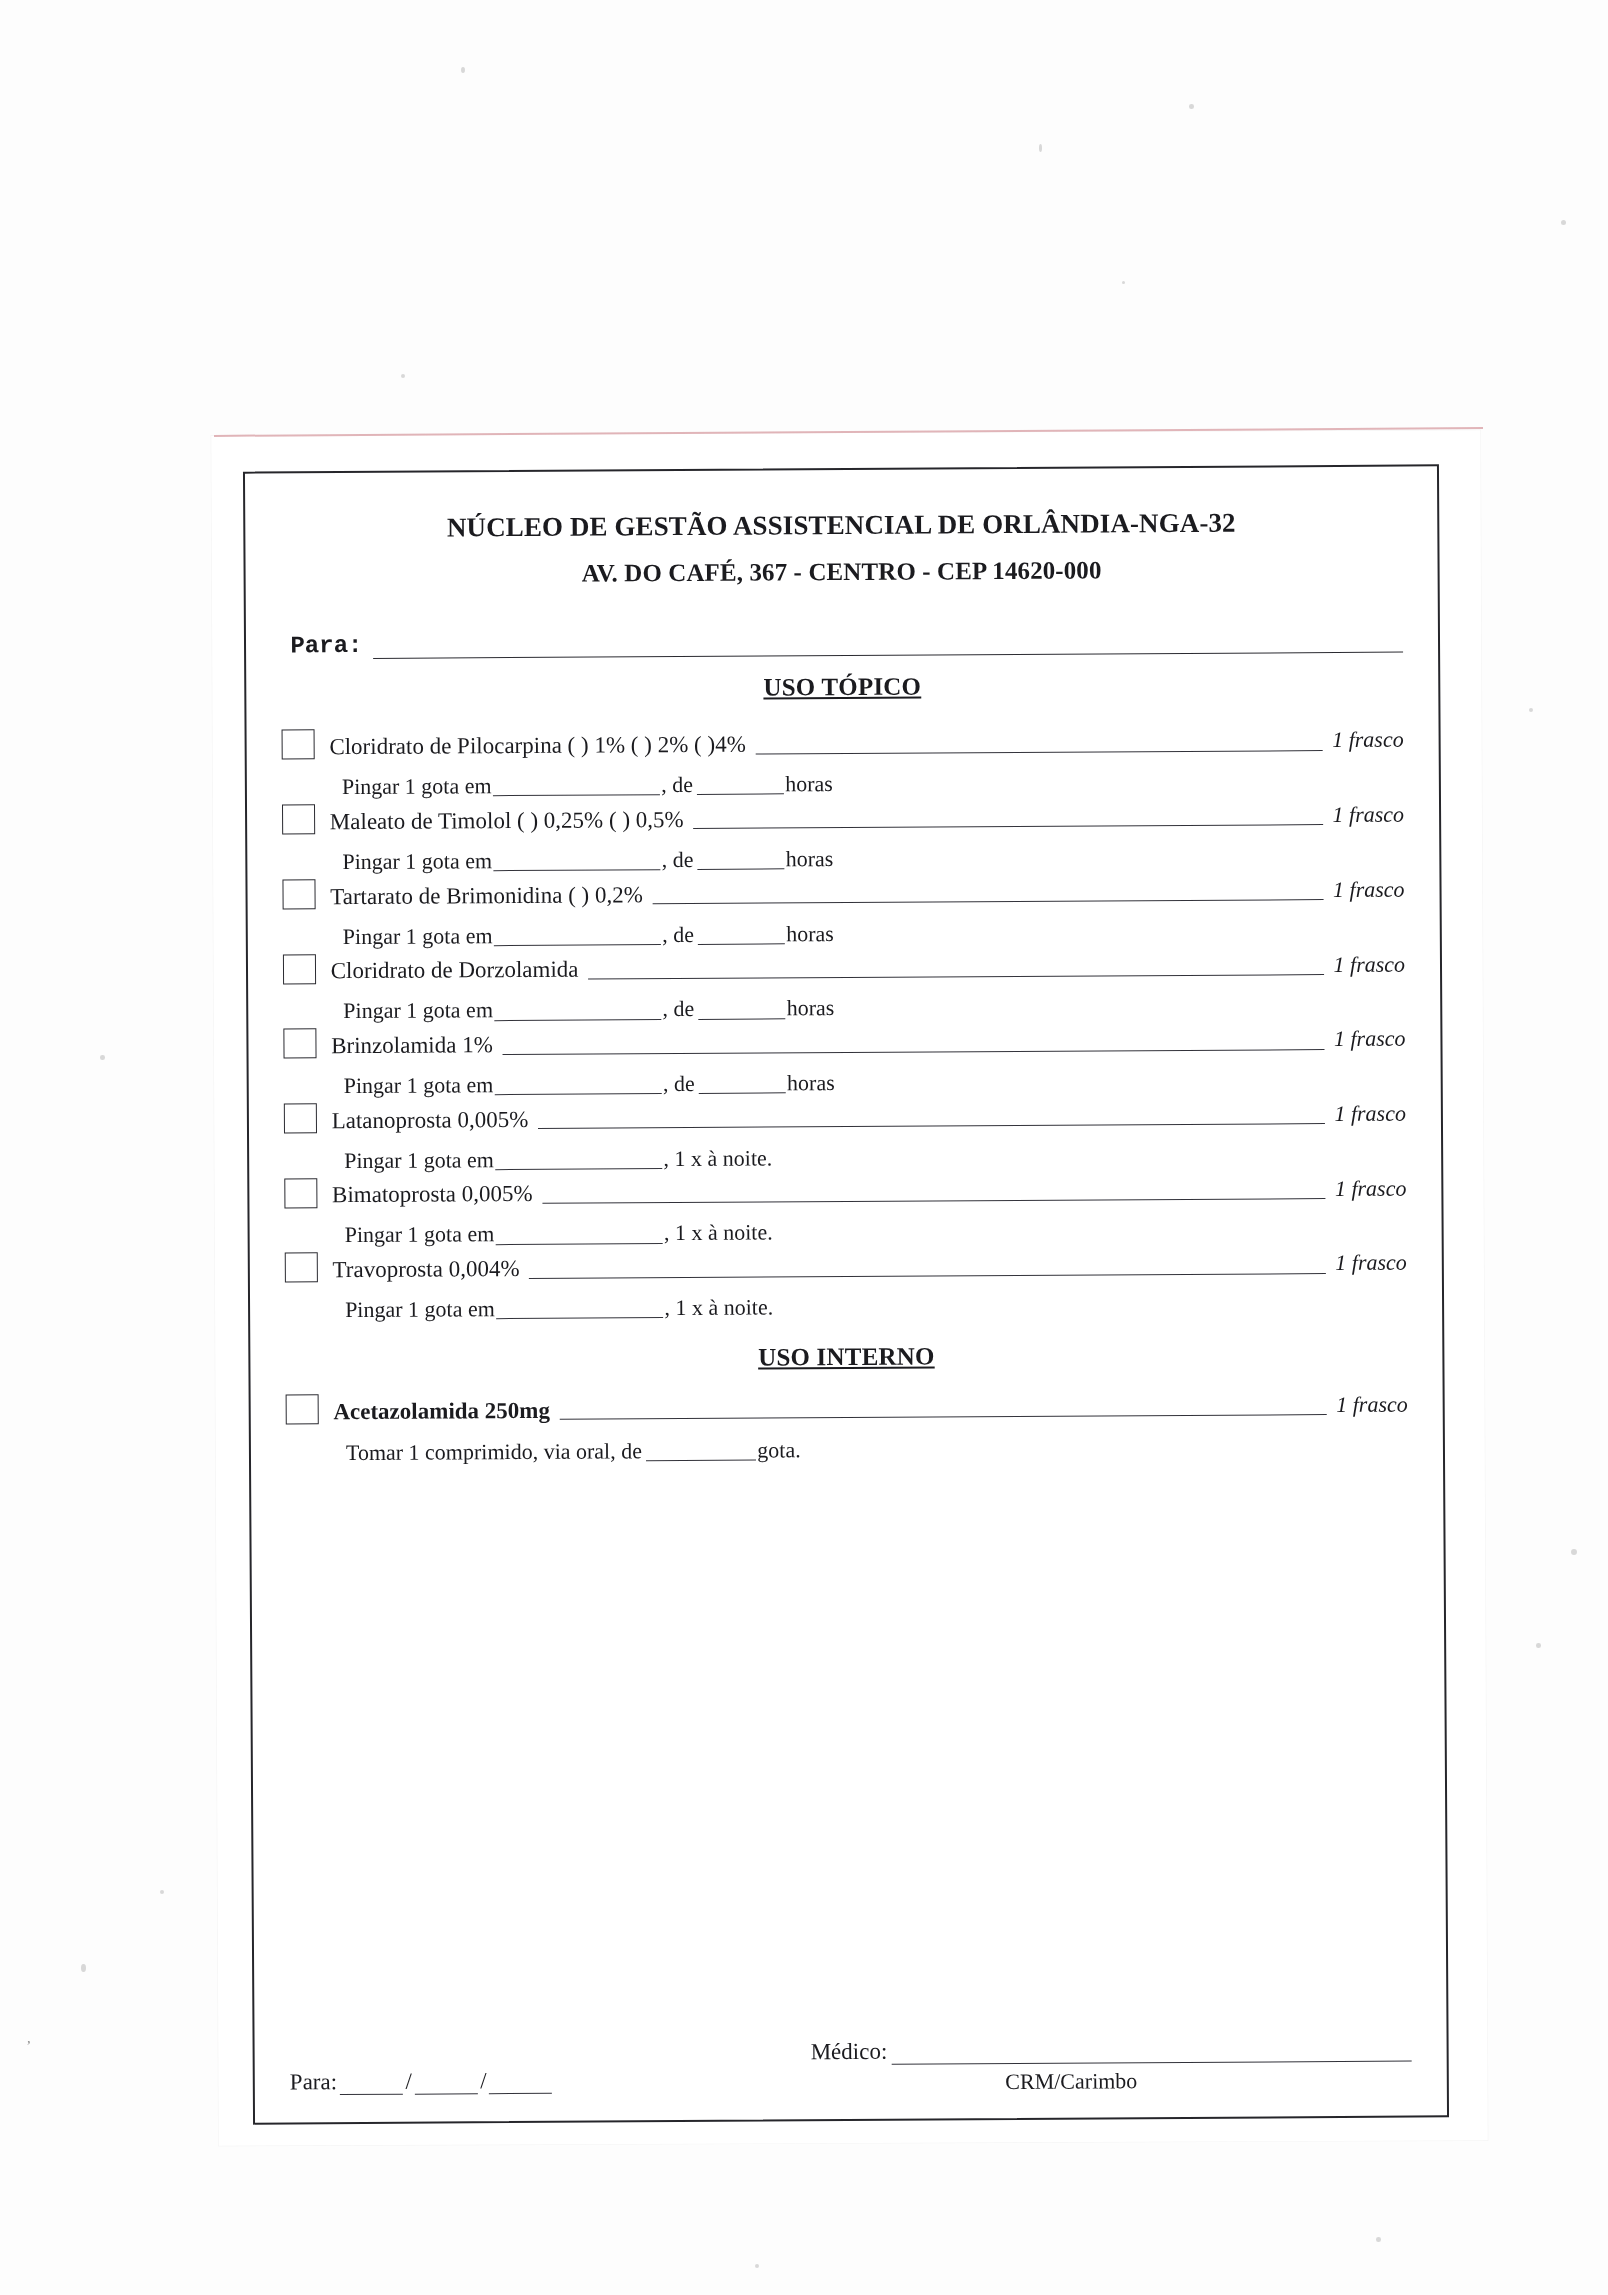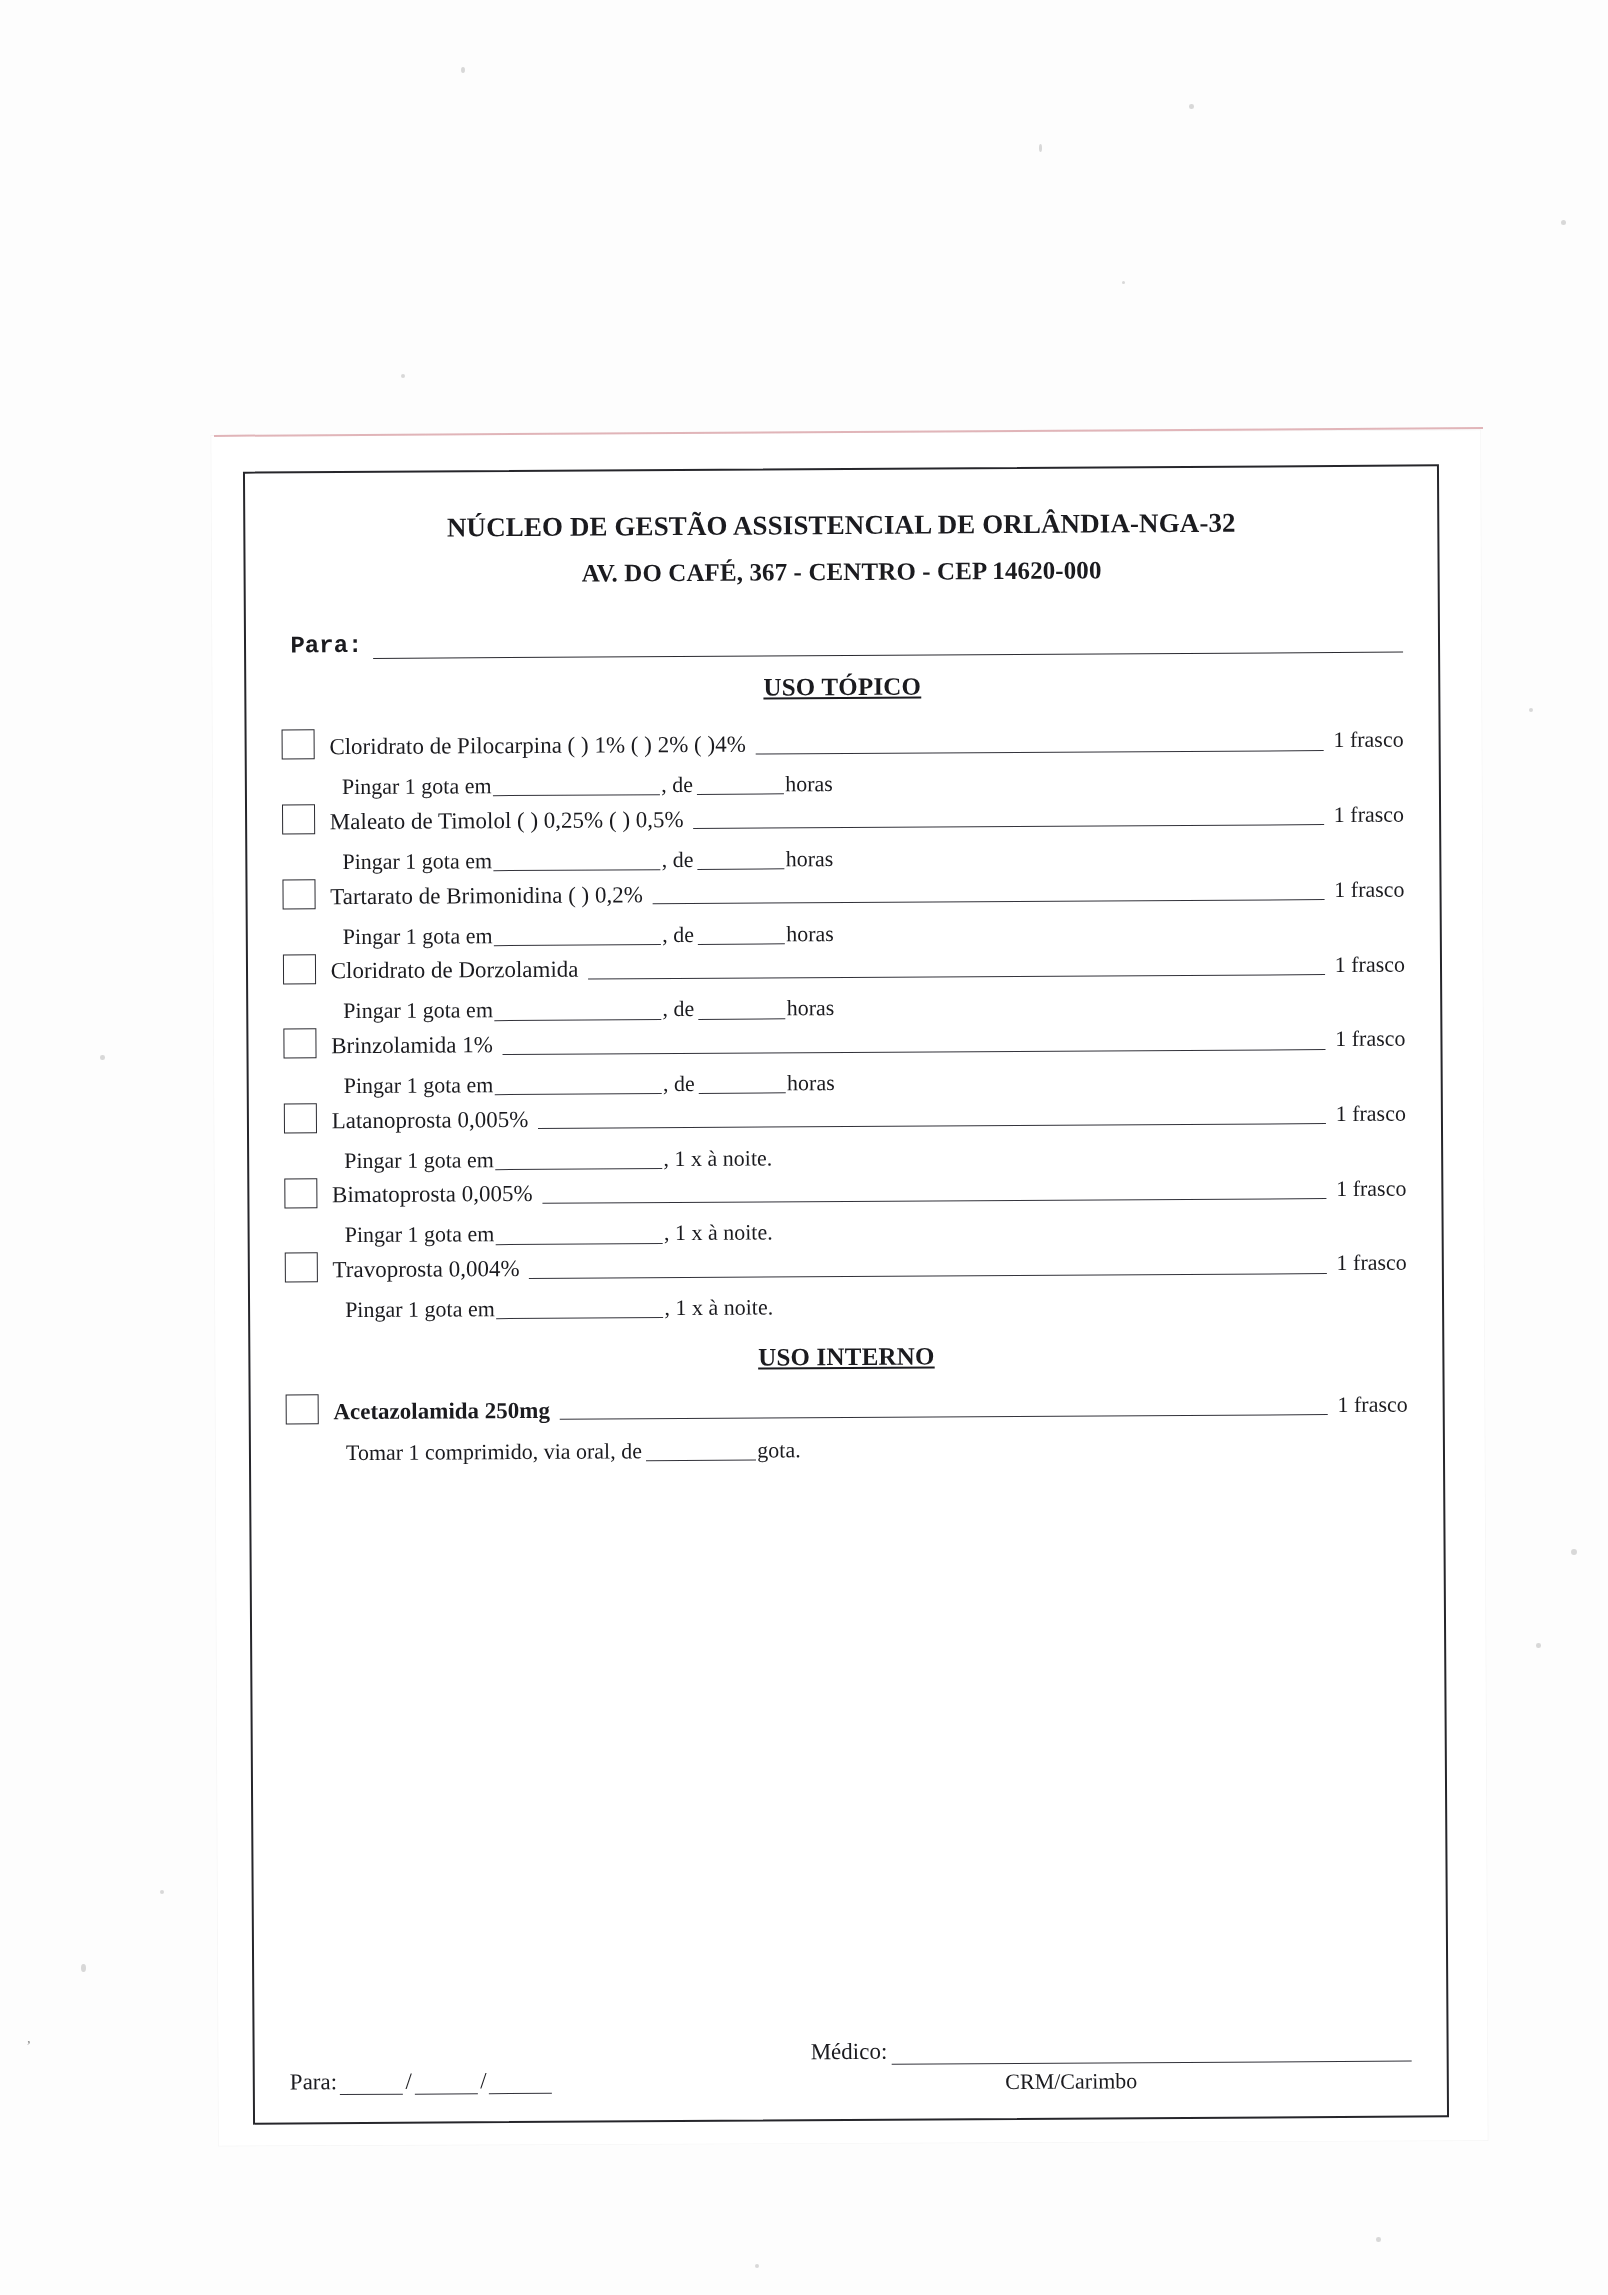--- a/index.html
+++ b/index.html
@@ -134,20 +134,21 @@
     flex: 1 1 auto;
     border-bottom: 1.3px solid #32323a;
     height: 18.7px;
     margin: 0 9.4px 2.7px 9.4px;
     min-width: 40px;
   }
   .qty {
     font-size: 22px;
     white-space: nowrap;
     flex: 0 0 auto;
+    font-style: italic;
   }
 
   .dose-line {
     display: flex;
     align-items: flex-end;
     margin-top: 14.7px;
     padding-left: 60px;
     font-size: 22px;
   }
   .dose-line .txt { white-space: nowrap; }

